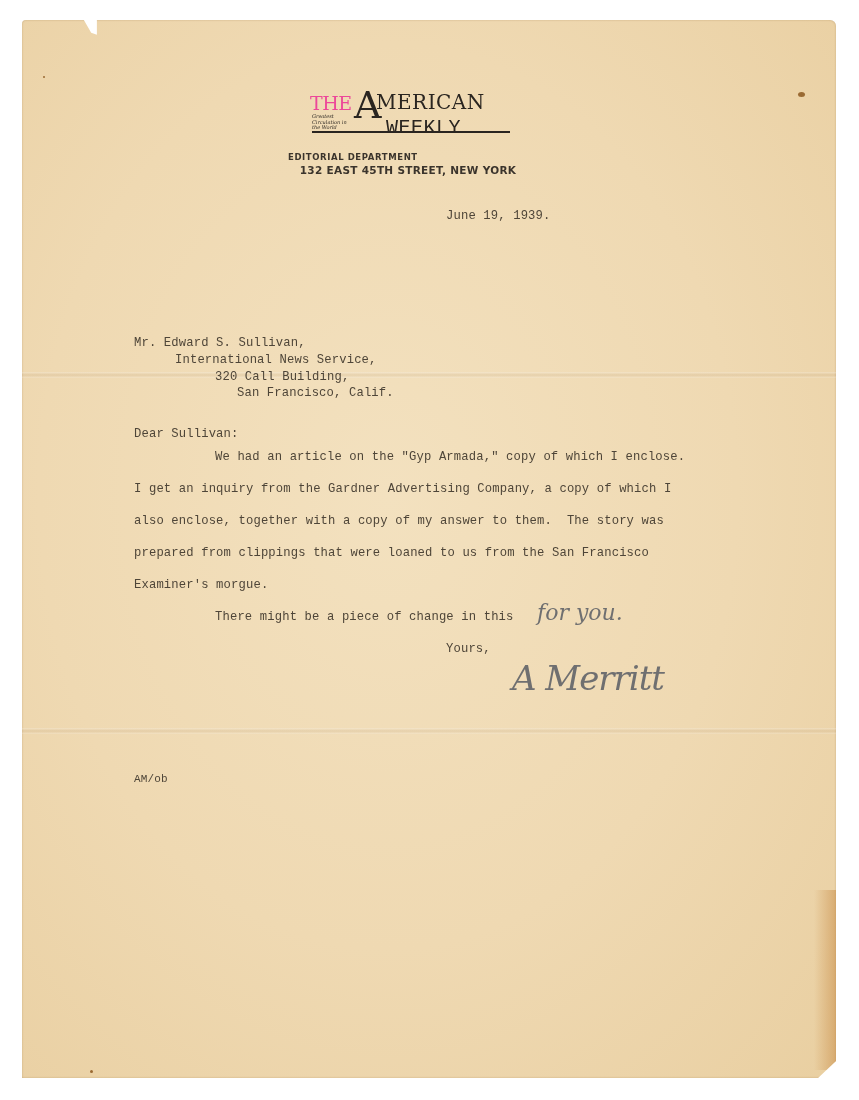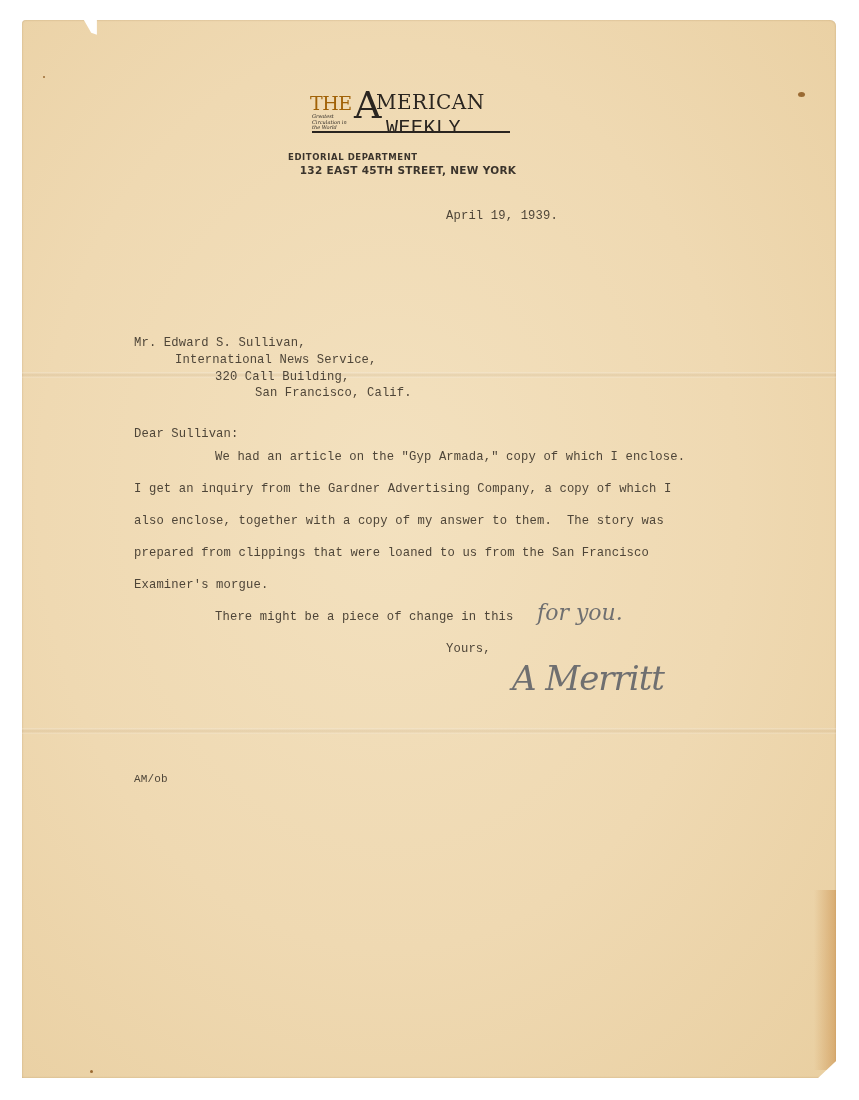--- a/index.html
+++ b/index.html
@@ -17,21 +17,21 @@
       position: absolute; right: 0; top: 870px; width: 22px; height: 180px;
       background: linear-gradient(90deg, rgba(210,160,90,0) 0%, rgba(200,140,70,0.55) 100%);
     }
     .fold { position: absolute; left: 0; width: 100%; height: 6px;
       background: linear-gradient(180deg, rgba(255,255,255,0.25), rgba(150,110,60,0.12), rgba(255,255,255,0.2)); }
     .fold.f1 { top: 352px; }
     .fold.f2 { top: 708px; }
     .spot { position: absolute; border-radius: 50%; background: #9a6a33; }
 
     .masthead { position: absolute; left: 310px; top: 88px; width: 200px; height: 46px; }
-    .mh-the { position: absolute; left: 0; top: 4px; font-family: "DejaVu Serif", serif; font-size: 19px; color: #a16207; letter-spacing: -0.5px; }
+    .mh-the { position: absolute; left: 0; top: 4px; font-family: "DejaVu Serif", serif; font-size: 19px; color: #ec4899; letter-spacing: -0.5px; }
     .mh-american { position: absolute; left: 66px; top: 2px; font-family: "DejaVu Serif", serif; font-size: 20px; color: #2a2520; letter-spacing: 0.5px; }
     .mh-bigA { position: absolute; left: 44px; top: -2px; font-family: "DejaVu Serif", serif; font-size: 38px; color: #2a2520; line-height: 1; }
     .mh-weekly { position: absolute; left: 76px; top: 28px; font-family: Liberation Mono, monospace; font-size: 20px; color: #2a2520; letter-spacing: 0.5px; }
     .mh-tagline { position: absolute; left: 2px; top: 26px; font-family: "DejaVu Serif", serif; font-style: italic; font-size: 5px; line-height: 5.5px; color: #2a2520; width: 40px; }
     .mh-rule { position: absolute; left: 2px; top: 43px; width: 198px; height: 2px; background: #2a2520; }
 
     .dept { position: absolute; left: 288px; top: 152px; width: 240px; text-align: left;
       font-family: "DejaVu Sans", sans-serif; font-weight: bold; font-size: 8.5px; letter-spacing: 0.6px; color: #3b342c; }
     .addr { position: absolute; left: 256px; top: 164px; width: 304px; text-align: center;
       font-family: "DejaVu Sans", sans-serif; font-weight: bold; font-size: 10.5px; letter-spacing: 0.3px; color: #3b342c; }
@@ -58,26 +58,26 @@
   <span class="mh-bigA">A</span>
   <span class="mh-american">MERICAN</span>
   <span class="mh-weekly">WEEKLY</span>
   <span class="mh-tagline">Greatest Circulation in the World</span>
   <div class="mh-rule"></div>
 </div>
 
 <div class="dept">EDITORIAL DEPARTMENT</div>
 <div class="addr">132 EAST 45TH STREET, NEW YORK</div>
 
-<div class="tw" style="left:446px;top:209px;">April 19, 1939.</div>
+<div class="tw" style="left:446px;top:209px;">June 19, 1939.</div>
 
 <div class="tw" style="left:134px;top:336px;">Mr. Edward S. Sullivan,</div>
 <div class="tw" style="left:175px;top:353px;">International News Service,</div>
 <div class="tw" style="left:215px;top:370px;">320 Call Building,</div>
-<div class="tw" style="left:255px;top:386px;">San Francisco, Calif.</div>
+<div class="tw" style="left:237px;top:386px;">San Francisco, Calif.</div>
 
 <div class="tw" style="left:134px;top:419px;margin-top:8px;">Dear Sullivan:</div>
 
 <div class="tw" style="left:215px;top:450px;">We had an article on the "Gyp Armada," copy of which I enclose.</div>
 <div class="tw" style="left:134px;top:482px;">I get an inquiry from the Gardner Advertising Company, a copy of which I</div>
 <div class="tw" style="left:134px;top:514px;text-align:right;">also enclose, together with a copy of my answer to them.  The story was</div>
 <div class="tw" style="left:134px;top:546px;">prepared from clippings that were loaned to us from the San Francisco</div>
 <div class="tw" style="left:134px;top:578px;">Examiner's morgue.</div>
 
 <div class="tw" style="left:215px;top:610px;">There might be a piece of change in this</div>

